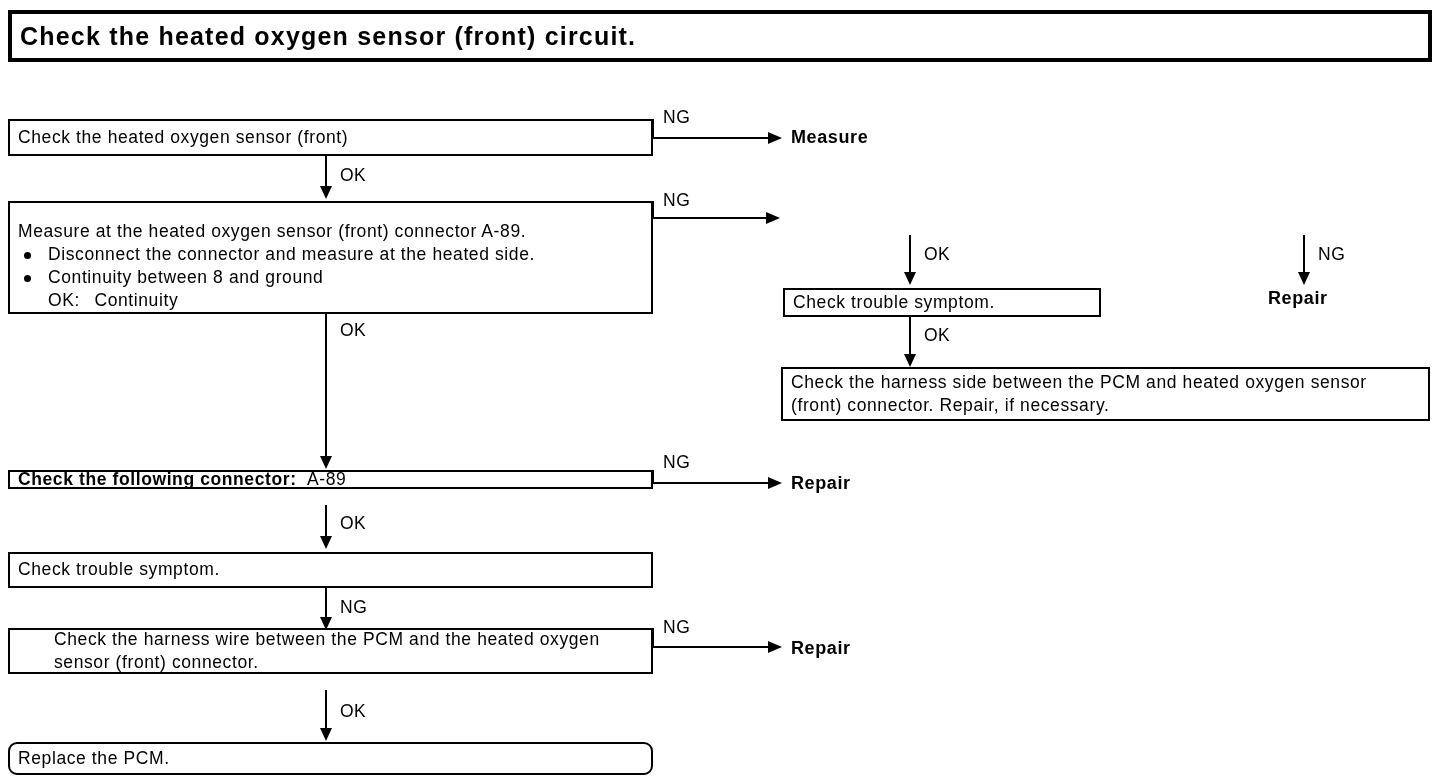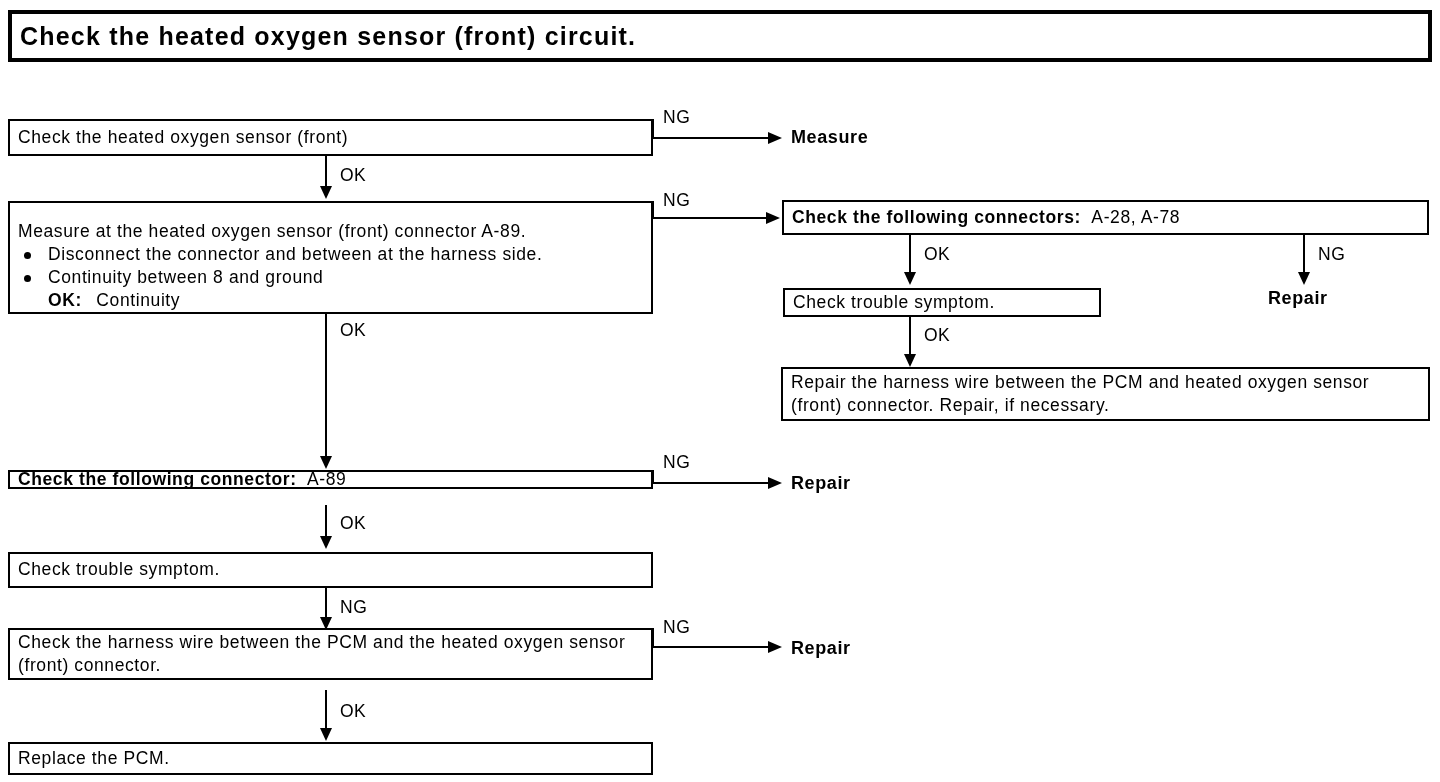--- a/index.html
+++ b/index.html
@@ -71,21 +71,21 @@
     background: #000;
     border-radius: 50%;
   }
   .sub-ok {
     padding-left: 30px;
     font-size: 17.5px;
     letter-spacing: 0.6px;
     line-height: 1.32;
     white-space: nowrap;
   }
-  .sub-ok b { font-weight: bold; }
+  .sub-ok b { font-weight: normal; }
   .label {
     position: absolute;
     font-size: 17.5px;
     letter-spacing: 0.5px;
     white-space: nowrap;
   }
   .term-label {
     position: absolute;
     font-size: 18px;
     font-weight: bold;
@@ -145,45 +145,39 @@
   <div class="vline" style="left:325px; top:156px; height:32px;"></div>
   <div class="arrow-down" style="left:320px; top:186px;"></div>
   <span class="label" style="left:340px; top:165px;">OK</span>
 
   <div class="box" style="left:8px; top:201px; width:645px; height:113px; align-items:flex-end;">
     <div class="box-inner" style="padding-top:4px;">
       <div class="body-text">Measure at the heated oxygen sensor (front) connector A-89.</div>
       <ul class="bullet-list">
         <li>
           <span class="dot"></span>
-          <span>Disconnect the connector and between at the harness side.</span>
+          <span>Disconnect the connector and measure at the heated side.</span>
         </li>
         <li>
           <span class="dot"></span>
           <span>Continuity between 8 and ground</span>
         </li>
       </ul>
       <div class="sub-ok">
         <b>OK:</b>
         <span style="margin-left:9px;">Continuity</span>
       </div>
     </div>
   </div>
 
   <div class="vline" style="left:652px; top:201px; height:18px;"></div>
   <div class="hline" style="left:652px; top:217px; width:116px;"></div>
   <div class="arrow-right" style="left:766px; top:212px;"></div>
   <span class="label" style="left:663px; top:190px;">NG</span>
 
-  <div class="box" style="left:782px; top:200px; width:647px; height:35px;">
-    <div class="box-inner">
-      <span class="body-text bold-lead">Check the following connectors:</span>
-      <span class="body-text" style="margin-left:6px;">A-28, A-78</span>
-    </div>
-  </div>
 
   <div class="vline" style="left:909px; top:235px; height:39px;"></div>
   <div class="arrow-down" style="left:904px; top:272px;"></div>
   <span class="label" style="left:924px; top:244px;">OK</span>
 
   <div class="vline" style="left:1303px; top:235px; height:39px;"></div>
   <div class="arrow-down" style="left:1298px; top:272px;"></div>
   <span class="label" style="left:1318px; top:244px;">NG</span>
   <span class="term-label" style="left:1268px; top:288px;">Repair</span>
 
@@ -192,21 +186,21 @@
       <span class="body-text">Check trouble symptom.</span>
     </div>
   </div>
 
   <div class="vline" style="left:909px; top:317px; height:40px;"></div>
   <div class="arrow-down" style="left:904px; top:354px;"></div>
   <span class="label" style="left:924px; top:325px;">OK</span>
 
   <div class="box" style="left:781px; top:367px; width:649px; height:54px;">
     <div class="box-inner">
-      <span class="body-text body-text-wrap">Repair the harness wire between the PCM and heated oxygen sensor (front) connector. Repair, if necessary.</span>
+      <span class="body-text body-text-wrap">Check the harness side between the PCM and heated oxygen sensor (front) connector. Repair, if necessary.</span>
     </div>
   </div>
 
   <div class="vline" style="left:325px; top:314px; height:144px;"></div>
   <div class="arrow-down" style="left:320px; top:456px;"></div>
   <span class="label" style="left:340px; top:320px;">OK</span>
 
   <div class="box" style="left:8px; top:470px; width:645px; height:19px;">
     <div class="box-inner">
       <span class="body-text bold-lead">Check the following connector:</span>
@@ -227,35 +221,35 @@
   <div class="box" style="left:8px; top:552px; width:645px; height:36px;">
     <div class="box-inner">
       <span class="body-text">Check trouble symptom.</span>
     </div>
   </div>
 
   <div class="vline" style="left:325px; top:588px; height:32px;"></div>
   <div class="arrow-down" style="left:320px; top:617px;"></div>
   <span class="label" style="left:340px; top:597px;">NG</span>
 
-  <div class="box" style="left:8px; top:628px; width:645px; height:52px;">
+  <div class="box" style="left:8px; top:628px; width:645px; height:46px;padding-left:36px;">
     <div class="box-inner">
       <span class="body-text body-text-wrap">Check the harness wire between the PCM and the heated oxygen sensor (front) connector.</span>
     </div>
   </div>
 
   <div class="vline" style="left:652px; top:628px; height:20px;"></div>
   <div class="hline" style="left:652px; top:646px; width:118px;"></div>
   <div class="arrow-right" style="left:768px; top:641px;"></div>
   <span class="label" style="left:663px; top:617px;">NG</span>
   <span class="term-label" style="left:791px; top:638px;">Repair</span>
 
   <div class="vline" style="left:325px; top:690px; height:40px;"></div>
   <div class="arrow-down" style="left:320px; top:728px;"></div>
   <span class="label" style="left:340px; top:701px;">OK</span>
 
-  <div class="box" style="left:8px; top:742px; width:645px; height:33px;">
+  <div class="box" style="left:8px; top:742px; width:645px; height:33px;border-radius:9px;">
     <div class="box-inner">
       <span class="body-text">Replace the PCM.</span>
     </div>
   </div>
 
 </div>
 
 </body></html>

